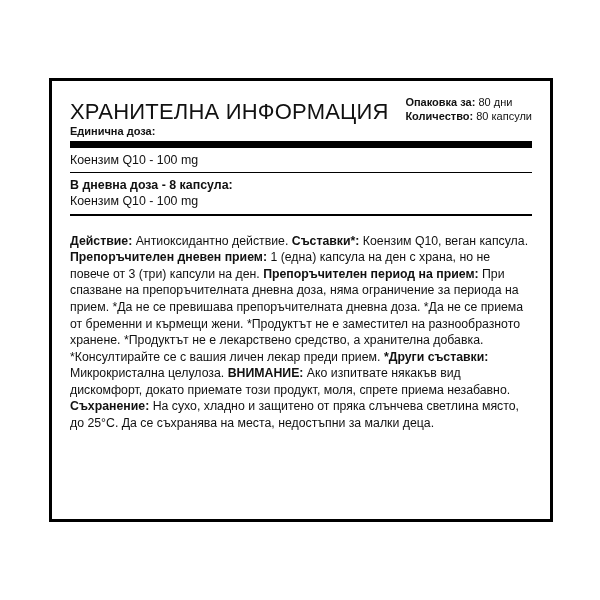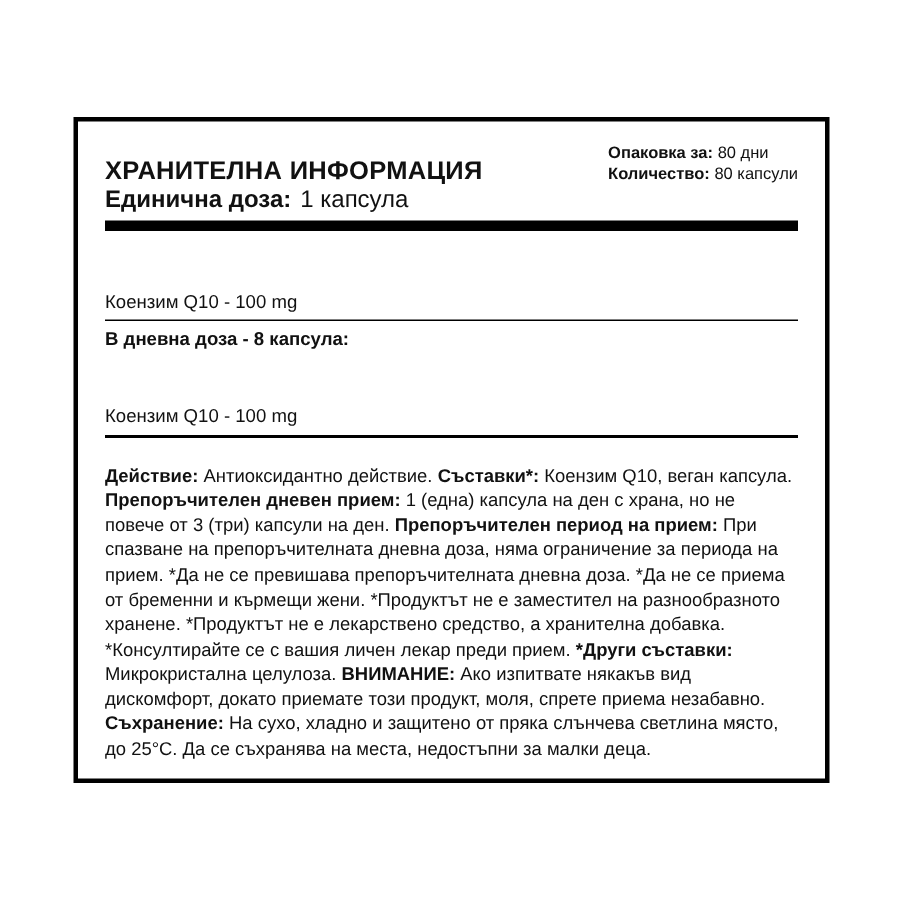--- a/index.html
+++ b/index.html
@@ -26,40 +26,40 @@
     box-sizing: border-box;
     padding: 14px 18px 10px 18px;
   }
 
   .title-row {
     display: flex;
     align-items: flex-end;
     justify-content: space-between;
   }
   .main-title {
-    font-size: 17px;
-    font-weight: bold;
+    font-size: 22px;
+    font-weight: normal;
     letter-spacing: 0.2px;
     line-height: 1.1;
   }
   .pack-info {
     text-align: left;
     font-size: 11px;
     line-height: 1.28;
     padding-bottom: 1px;
   }
   .pack-info .lbl {
     font-weight: bold;
   }
 
   .dose-row {
     display: flex;
     align-items: baseline;
     justify-content: space-between;
-    font-size: 16px;
+    font-size: 11px;
     margin-top: 1px;
   }
   .dose-row .lbl {
     font-weight: bold;
   }
 
   .rule-thick {
     border-bottom: 5px solid #000000;
     margin: 4px 0 0 0;
   }
@@ -75,21 +75,20 @@
   .block {
     padding: 4px 0 4px 0;
     font-size: 12.4px;
     line-height: 1.3;
   }
   .block .hd {
     font-weight: bold;
   }
   .block .sub {
     font-weight: normal;
-    margin-top: 35px;
   }
 
   .narrative {
     padding-top: 17px;
     font-size: 12.3px;
     line-height: 1.35;
     text-align: left;
   }
   .narrative b {
     font-weight: bold;
@@ -109,21 +108,20 @@
       </div>
       <div>
         <span class="lbl">Количество:</span>
         <span>80 капсули</span>
       </div>
     </div>
   </div>
 
   <div class="dose-row">
     <span class="lbl">Единична доза:</span>
-    <span style="flex:1; padding-left:6px;">1 капсула</span>
   </div>
 
   <div class="rule-thick"></div>
 
 
   <div class="rule-med"></div>
 
   <div class="block">
     <div class="sub">Коензим Q10 - 100 mg</div>
   </div>

